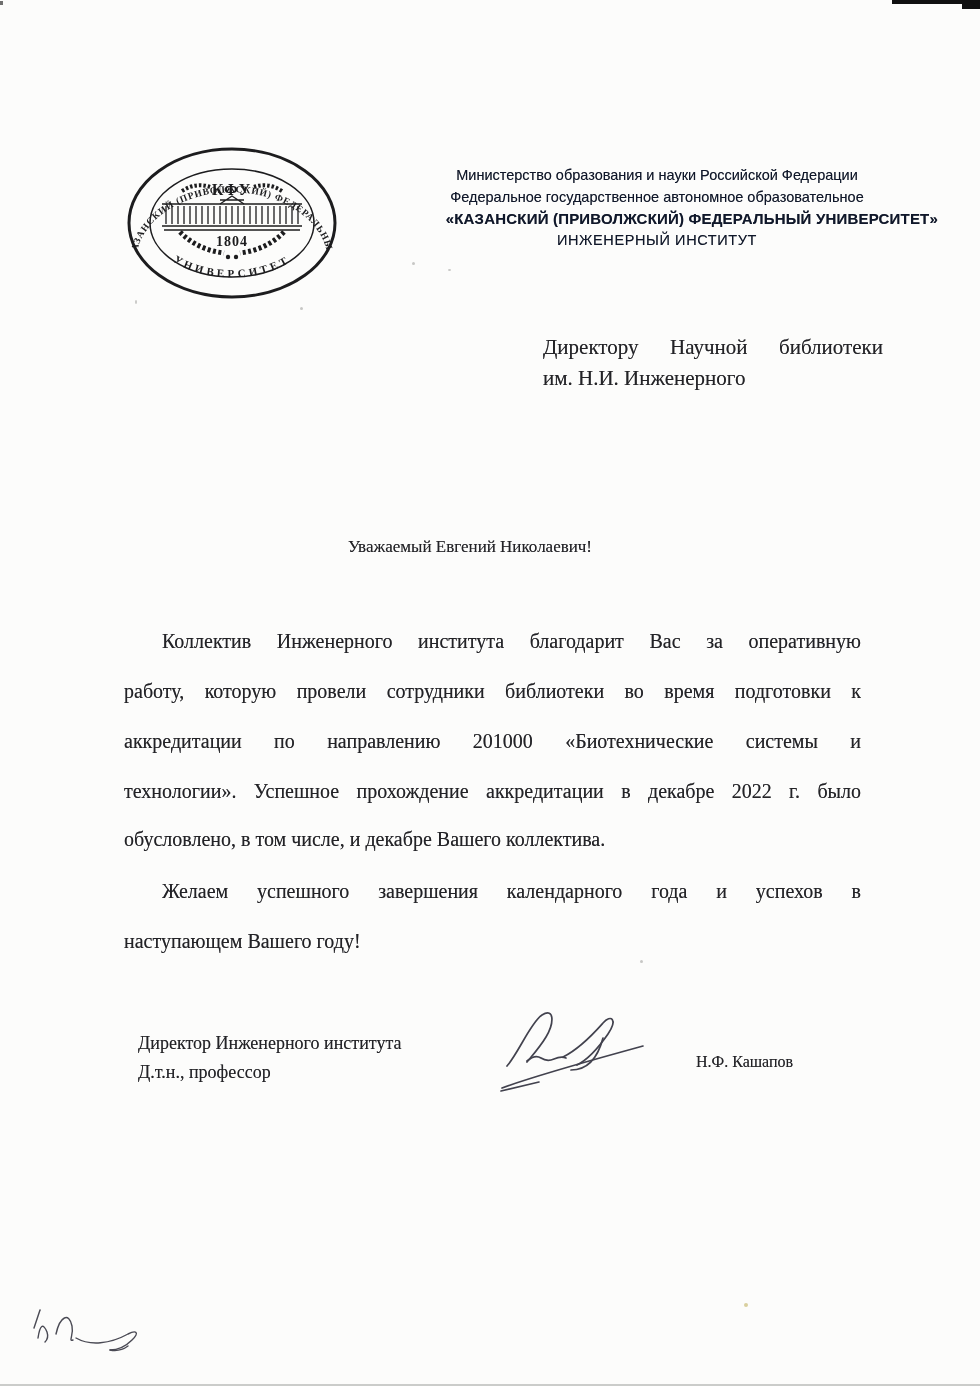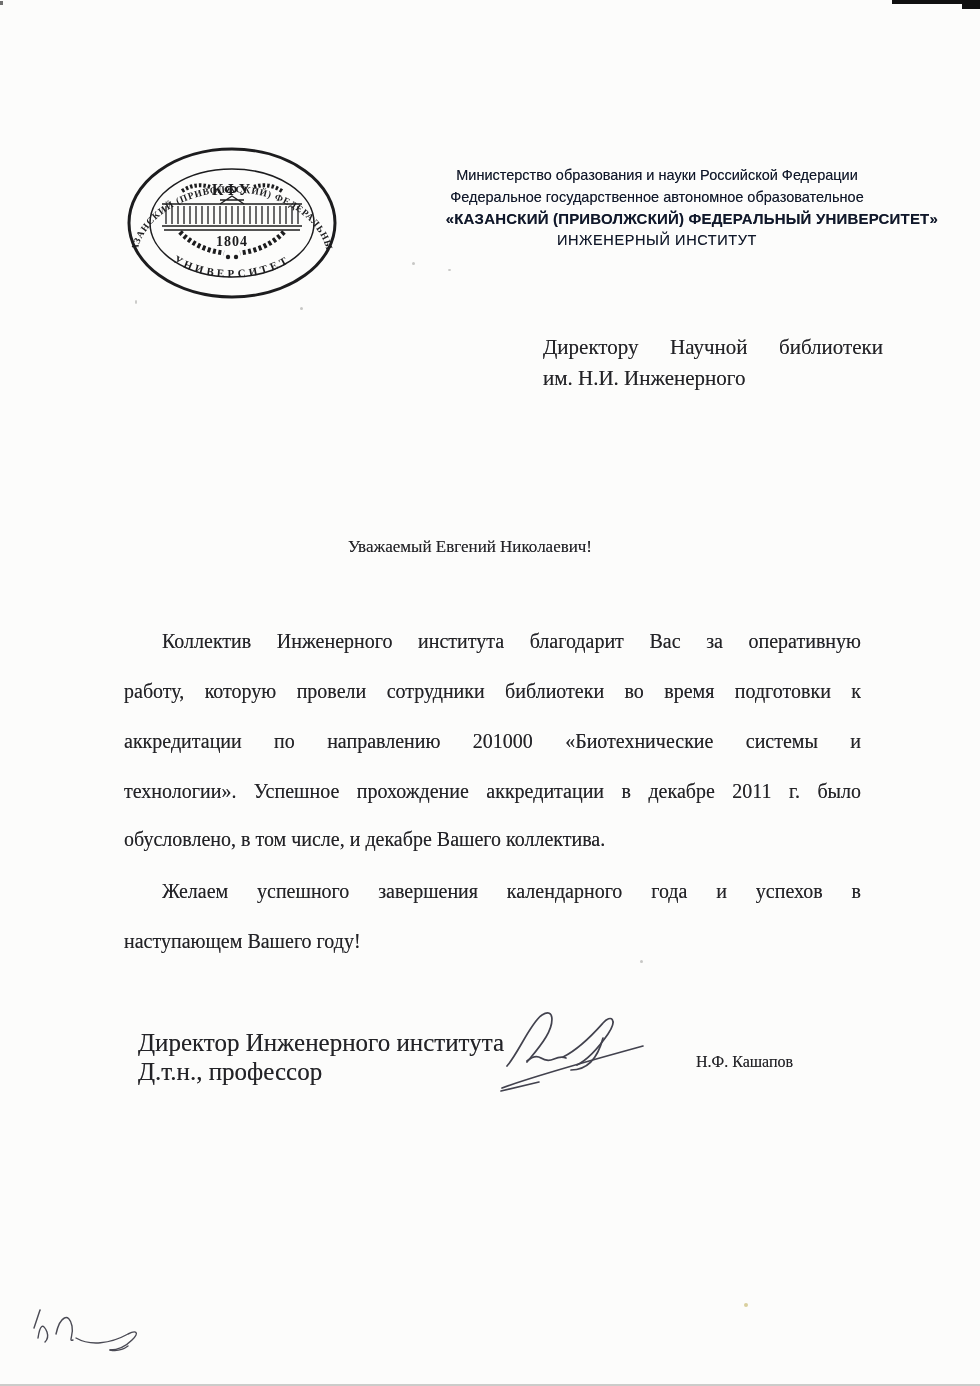--- a/index.html
+++ b/index.html
@@ -34,21 +34,21 @@
     text-shadow:0 0 .4px rgba(35,35,39,.5);
   }
   .bline{
     position:absolute; left:124px; width:737px; font-size:20px;
     white-space:normal; text-shadow:0 0 .45px rgba(35,35,39,.55);
     box-sizing:border-box;
   }
   .bjust{text-align:justify; text-align-last:justify; text-justify:inter-word;}
   .indent{padding-left:38px;}
   .sig-title{
-    position:absolute; left:138px; top:1029px; font-size:25px; line-height:28.5px;
+    position:absolute; left:138px; top:1029px; font-size:18px; line-height:28.5px;
     text-shadow:0 0 .4px rgba(35,35,39,.5);
   }
   .sig-name{
     position:absolute; left:696px; top:1053px; font-size:16px;
     text-shadow:0 0 .4px rgba(35,35,39,.5);
   }
   .sig-script{position:absolute; left:495px; top:1002px; width:160px; height:95px;}
   .corner-script{position:absolute; left:24px; top:1294px; width:150px; height:80px;}
   svg{display:block;}
 </style>
@@ -120,21 +120,21 @@
   <div class="addressee">
     <div class="addr-just">Директору Научной библиотеки</div>
     <div>им. Н.И. Инженерного</div>
   </div>
 
   <div class="salutation">Уважаемый Евгений Николаевич!</div>
 
   <div class="bline bjust indent" style="top:630px;">Коллектив Инженерного института благодарит Вас за оперативную</div>
   <div class="bline bjust" style="top:680px;">работу, которую провели сотрудники библиотеки во время подготовки к</div>
   <div class="bline bjust" style="top:730px;">аккредитации по направлению 201000 «Биотехнические системы и</div>
-  <div class="bline bjust" style="top:780px;">технологии». Успешное прохождение аккредитации в декабре 2011 г. было</div>
+  <div class="bline bjust" style="top:780px;">технологии». Успешное прохождение аккредитации в декабре 2022 г. было</div>
   <div class="bline" style="top:828px;">обусловлено, в том числе, и декабре Вашего коллектива.</div>
 
   <div class="bline bjust indent" style="top:880px;">Желаем успешного завершения календарного года и успехов в</div>
   <div class="bline" style="top:930px;">наступающем Вашего году!</div>
 
   <div class="sig-title">
     <div>Директор Инженерного института</div>
     <div>Д.т.н., профессор</div>
   </div>
 

